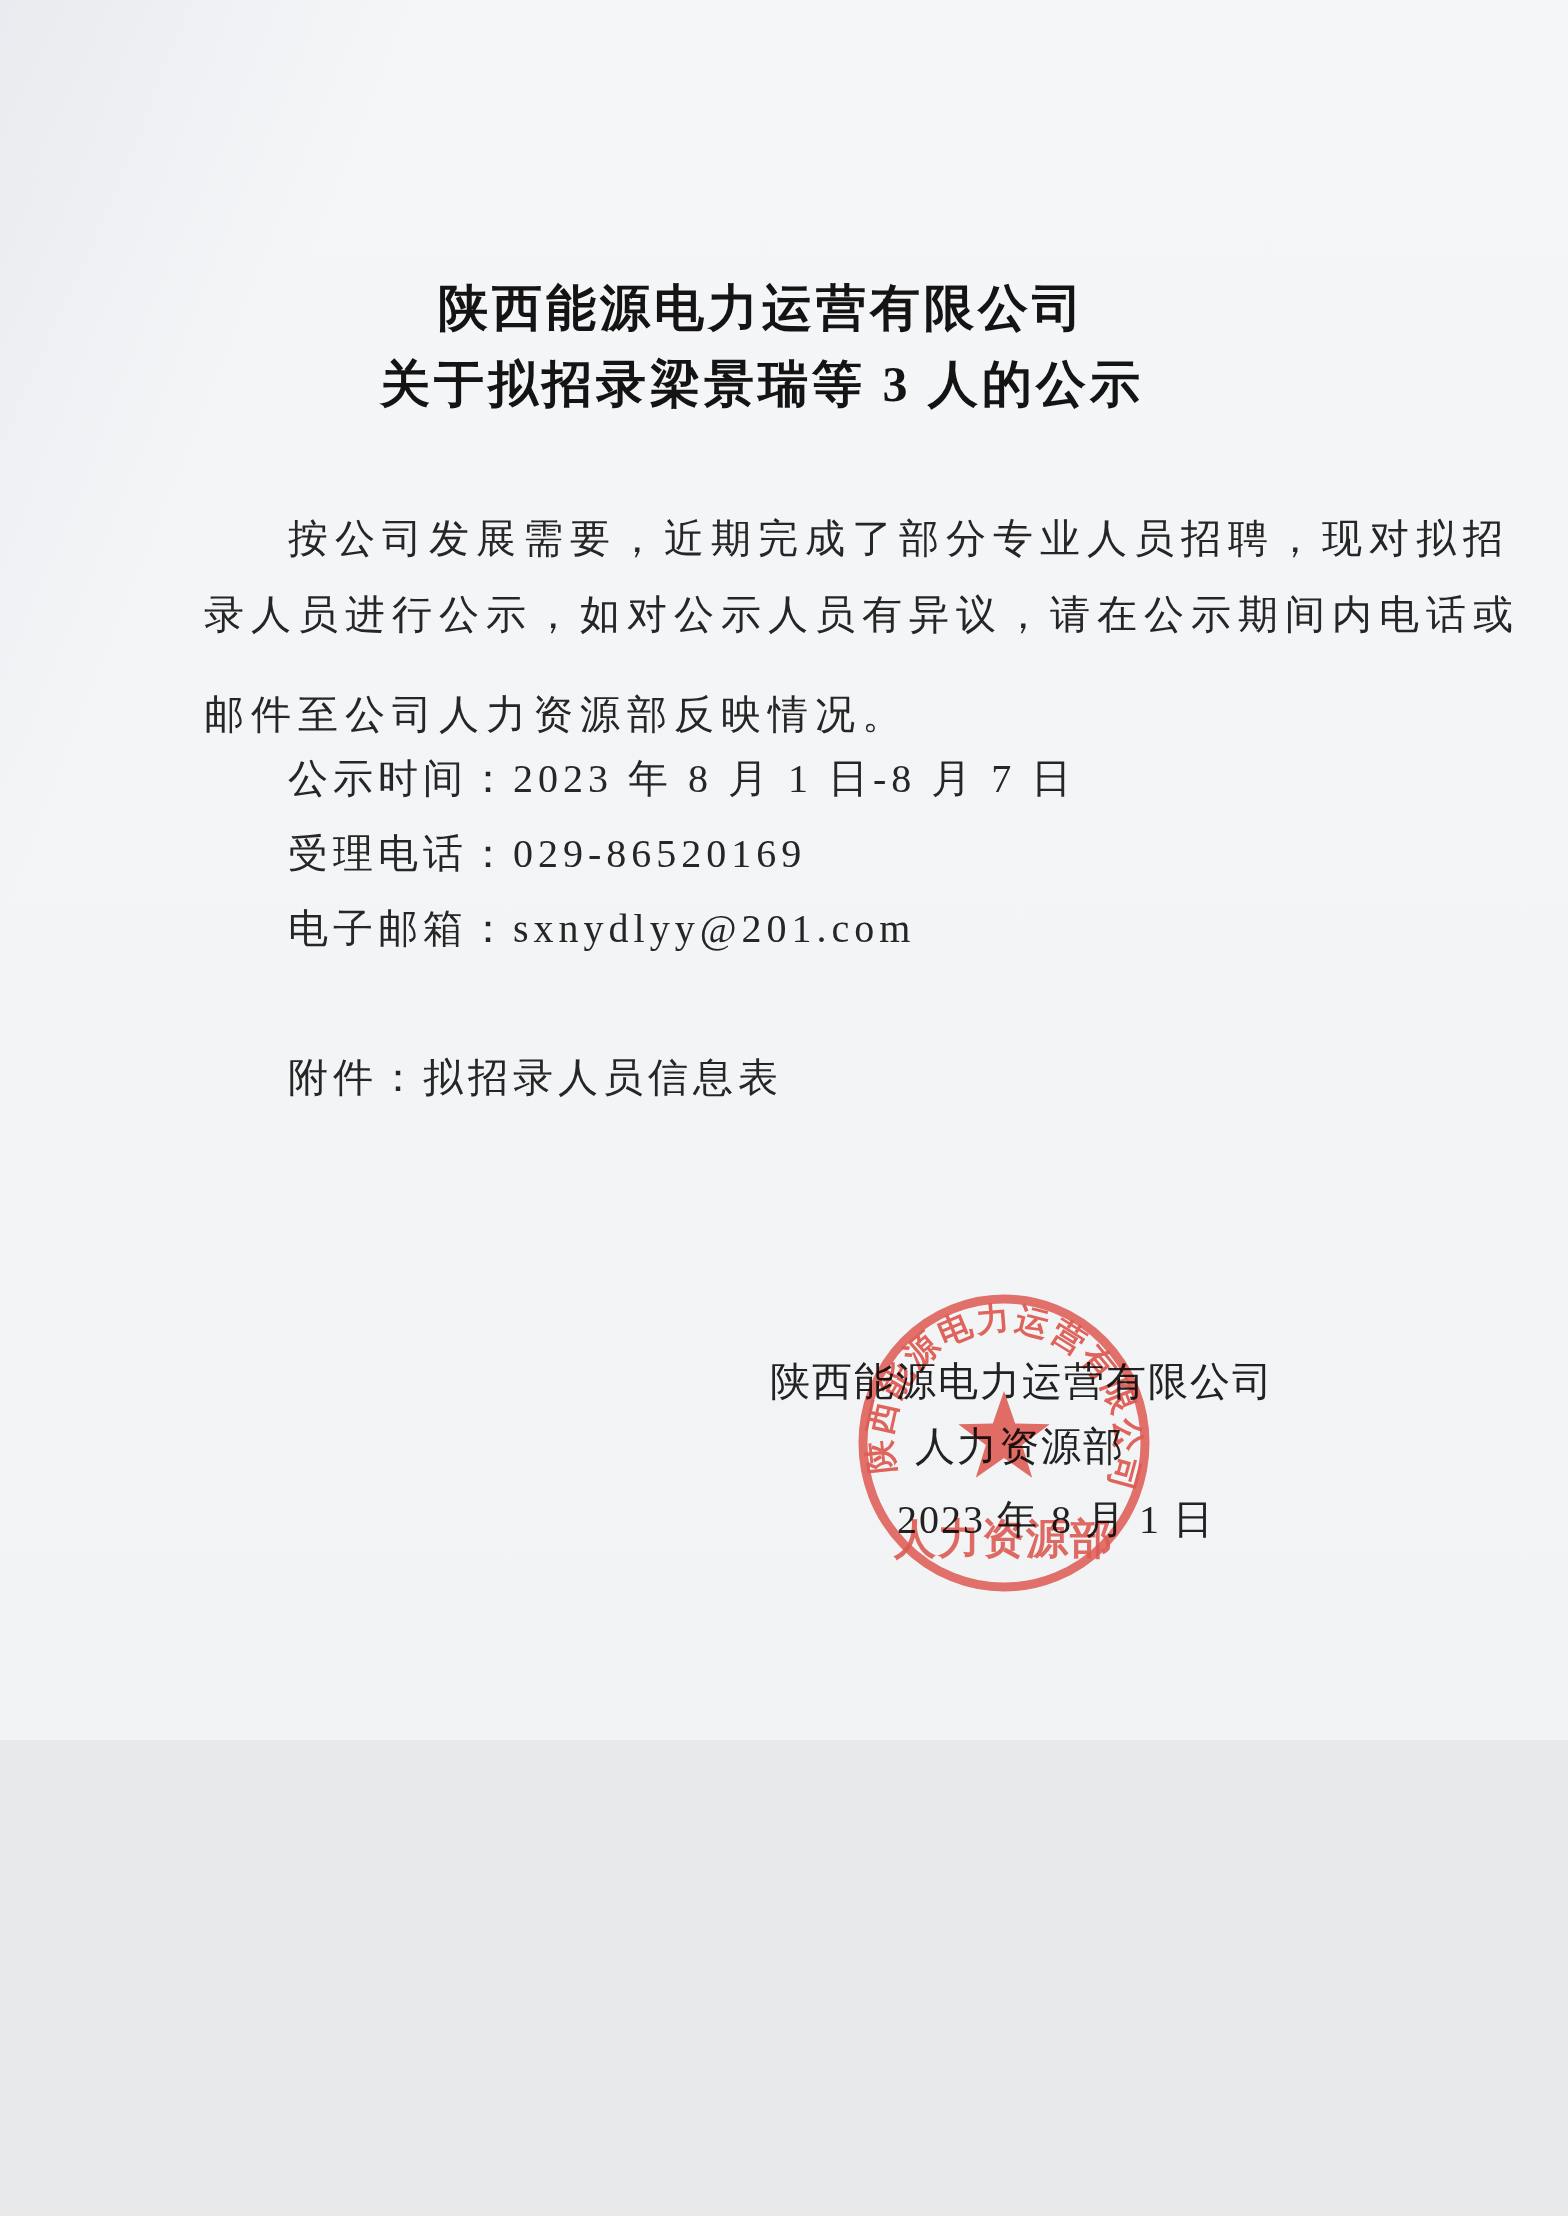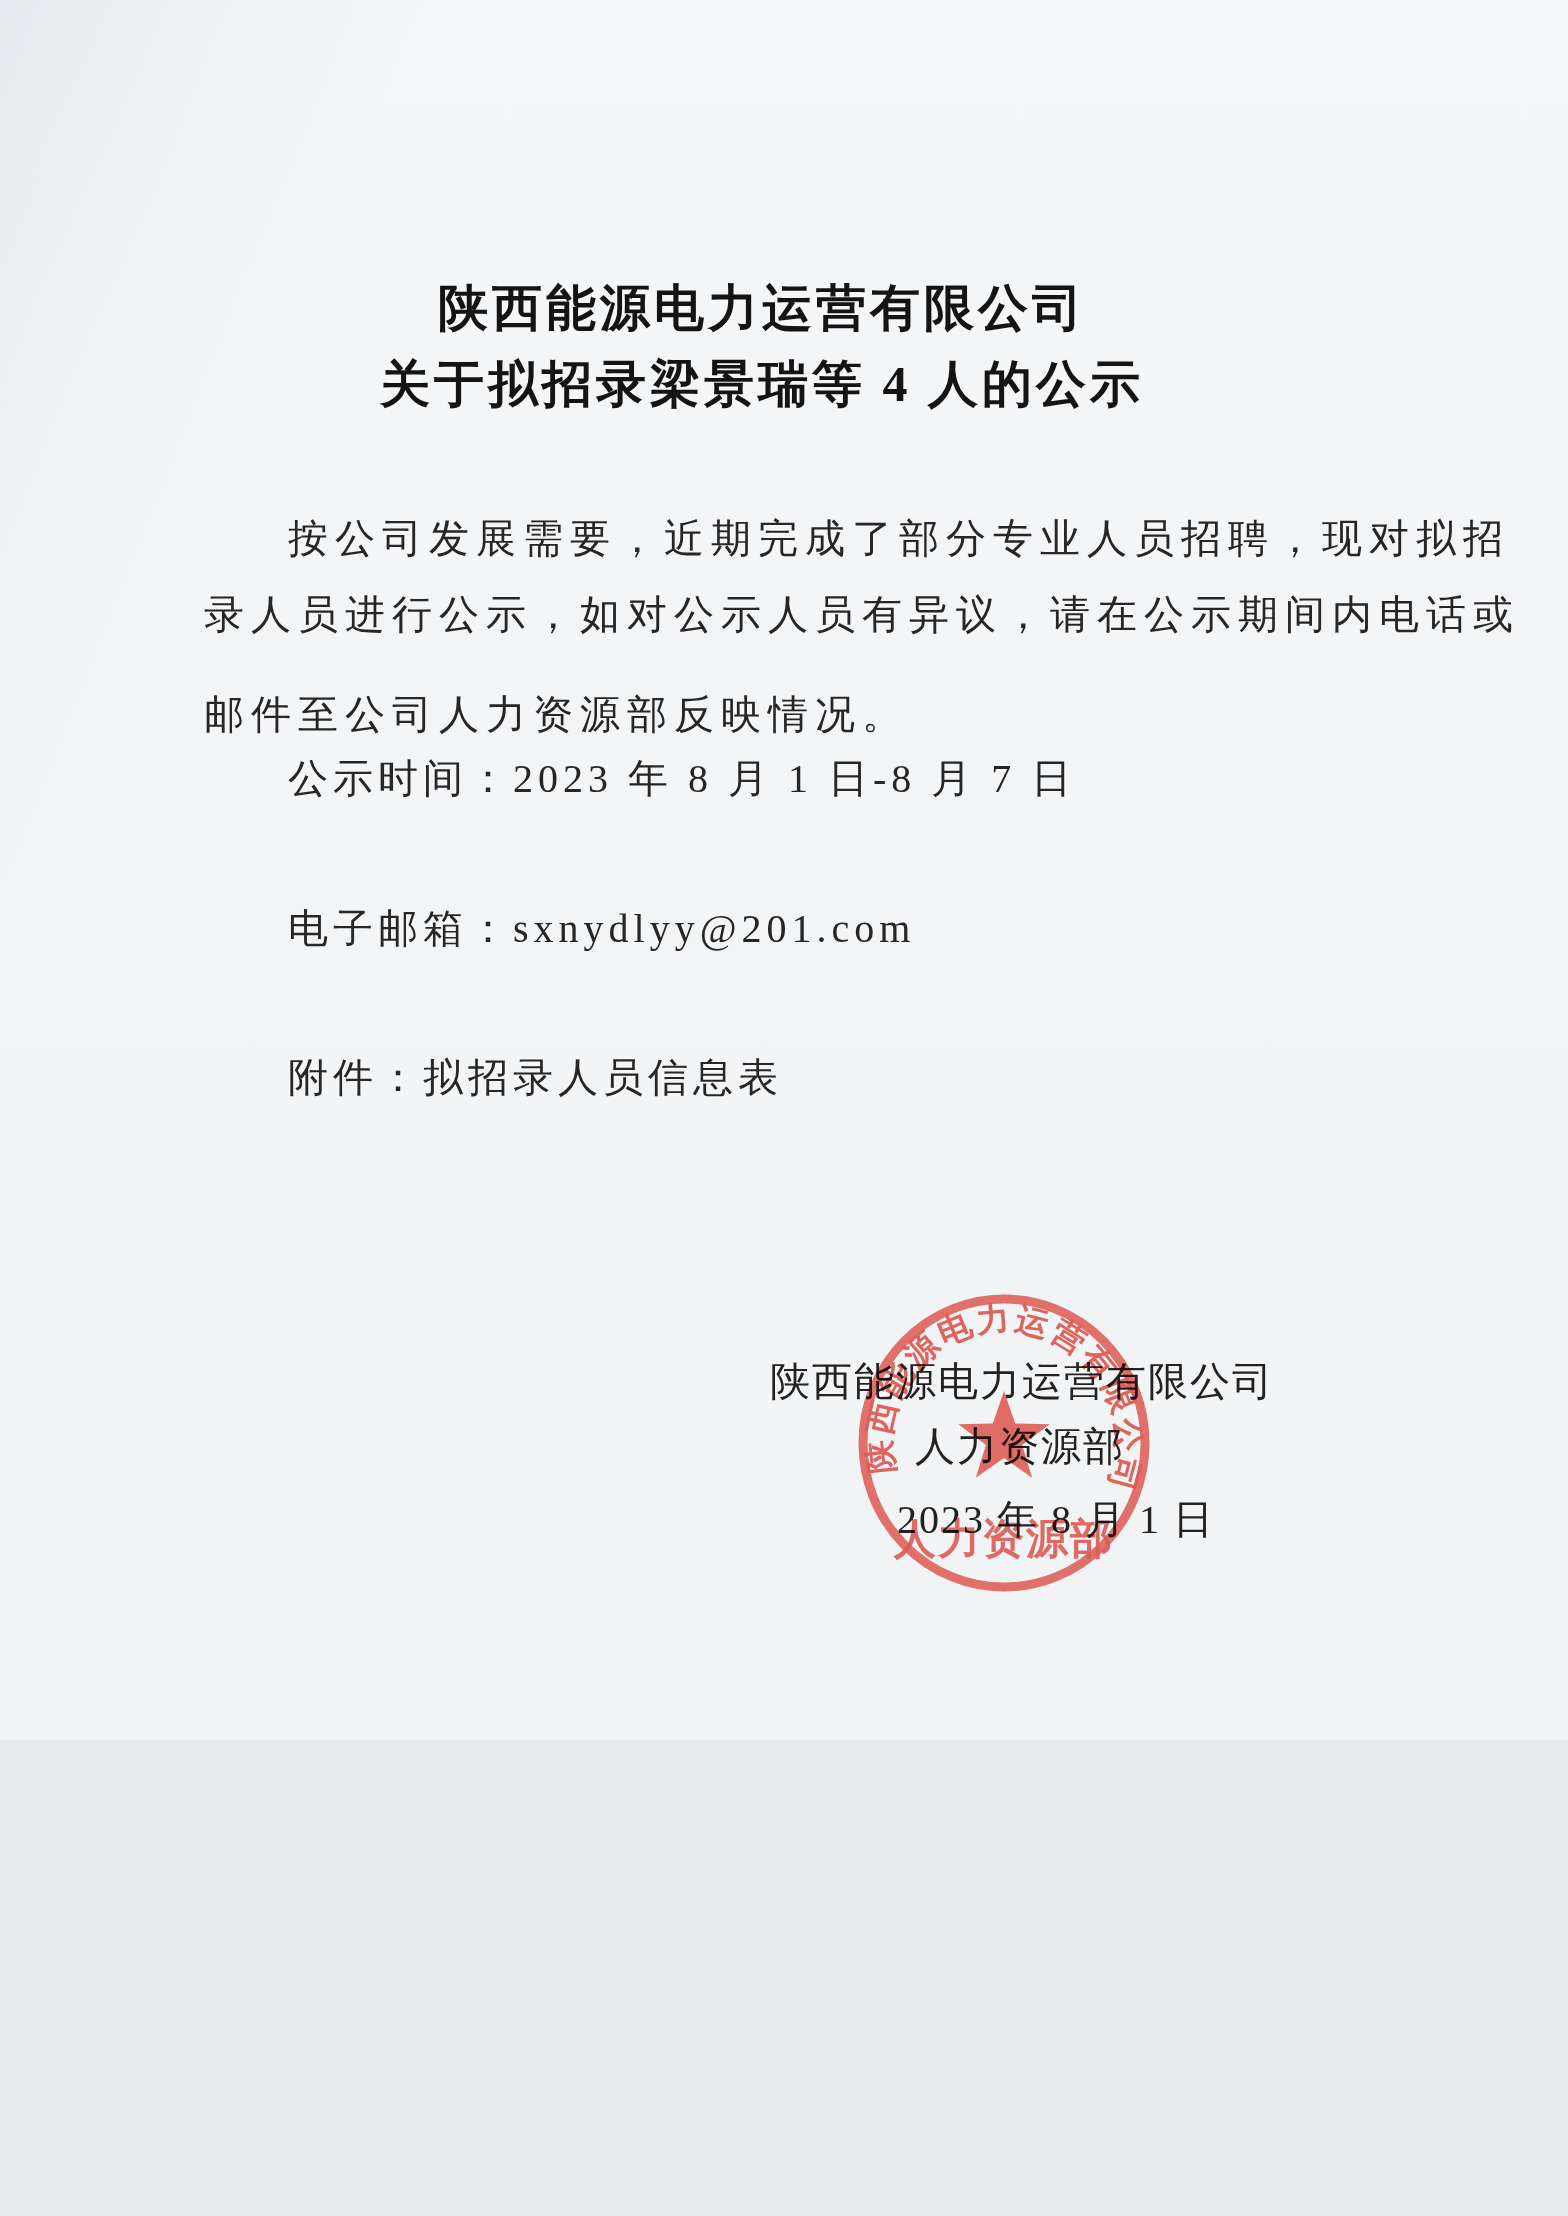--- a/index.html
+++ b/index.html
@@ -38,27 +38,28 @@
     position:absolute;left:854px;top:1291px;width:300px;height:306px;
     mix-blend-mode:multiply;opacity:.88;
   }
 </style>
 </head>
 <body>
 
 <div class="page">
 
   <div class="line title" id="title1">陕西能源电力运营有限公司</div>
-  <div class="line title" id="title2">关于拟招录梁景瑞等 4 人的公示</div>
+  <div class="line title" id="title2">关于拟招录梁景瑞等 3 人的公示</div>
 
   <div class="line bodytxt" id="p2">录人员进行公示，如对公示人员有异议，请在公示期间内电话或</div>
   <div class="line bodytxt" id="p1">按公司发展需要，近期完成了部分专业人员招聘，现对拟招</div>
   <div class="line bodytxt" id="p3">邮件至公司人力资源部反映情况。</div>
 
   <div class="line infotxt" id="info1">公示时间：2023 年 8 月 1 日-8 月 7 日</div>
+  <div class="line infotxt" id="info2">受理电话：029-86520169</div>
   <div class="line infotxt" id="info3">电子邮箱：sxnydlyy@201.com</div>
 
   <div class="line infotxt" id="attach">附件：拟招录人员信息表</div>
 
   <div class="line sigtxt" id="sig-company">陕西能源电力运营有限公司</div>
   <div class="line sigtxt" id="sig-dept">人力资源部</div>
   <div class="line sigtxt" id="sig-date">2023 年 8 月 1 日</div>
 
   <svg class="stamp" viewBox="0 0 300 306" xmlns="http://www.w3.org/2000/svg">
     <ellipse cx="150" cy="152" rx="141" ry="144" fill="none" stroke="#e8544b" stroke-width="9" opacity="0.92"></ellipse>

